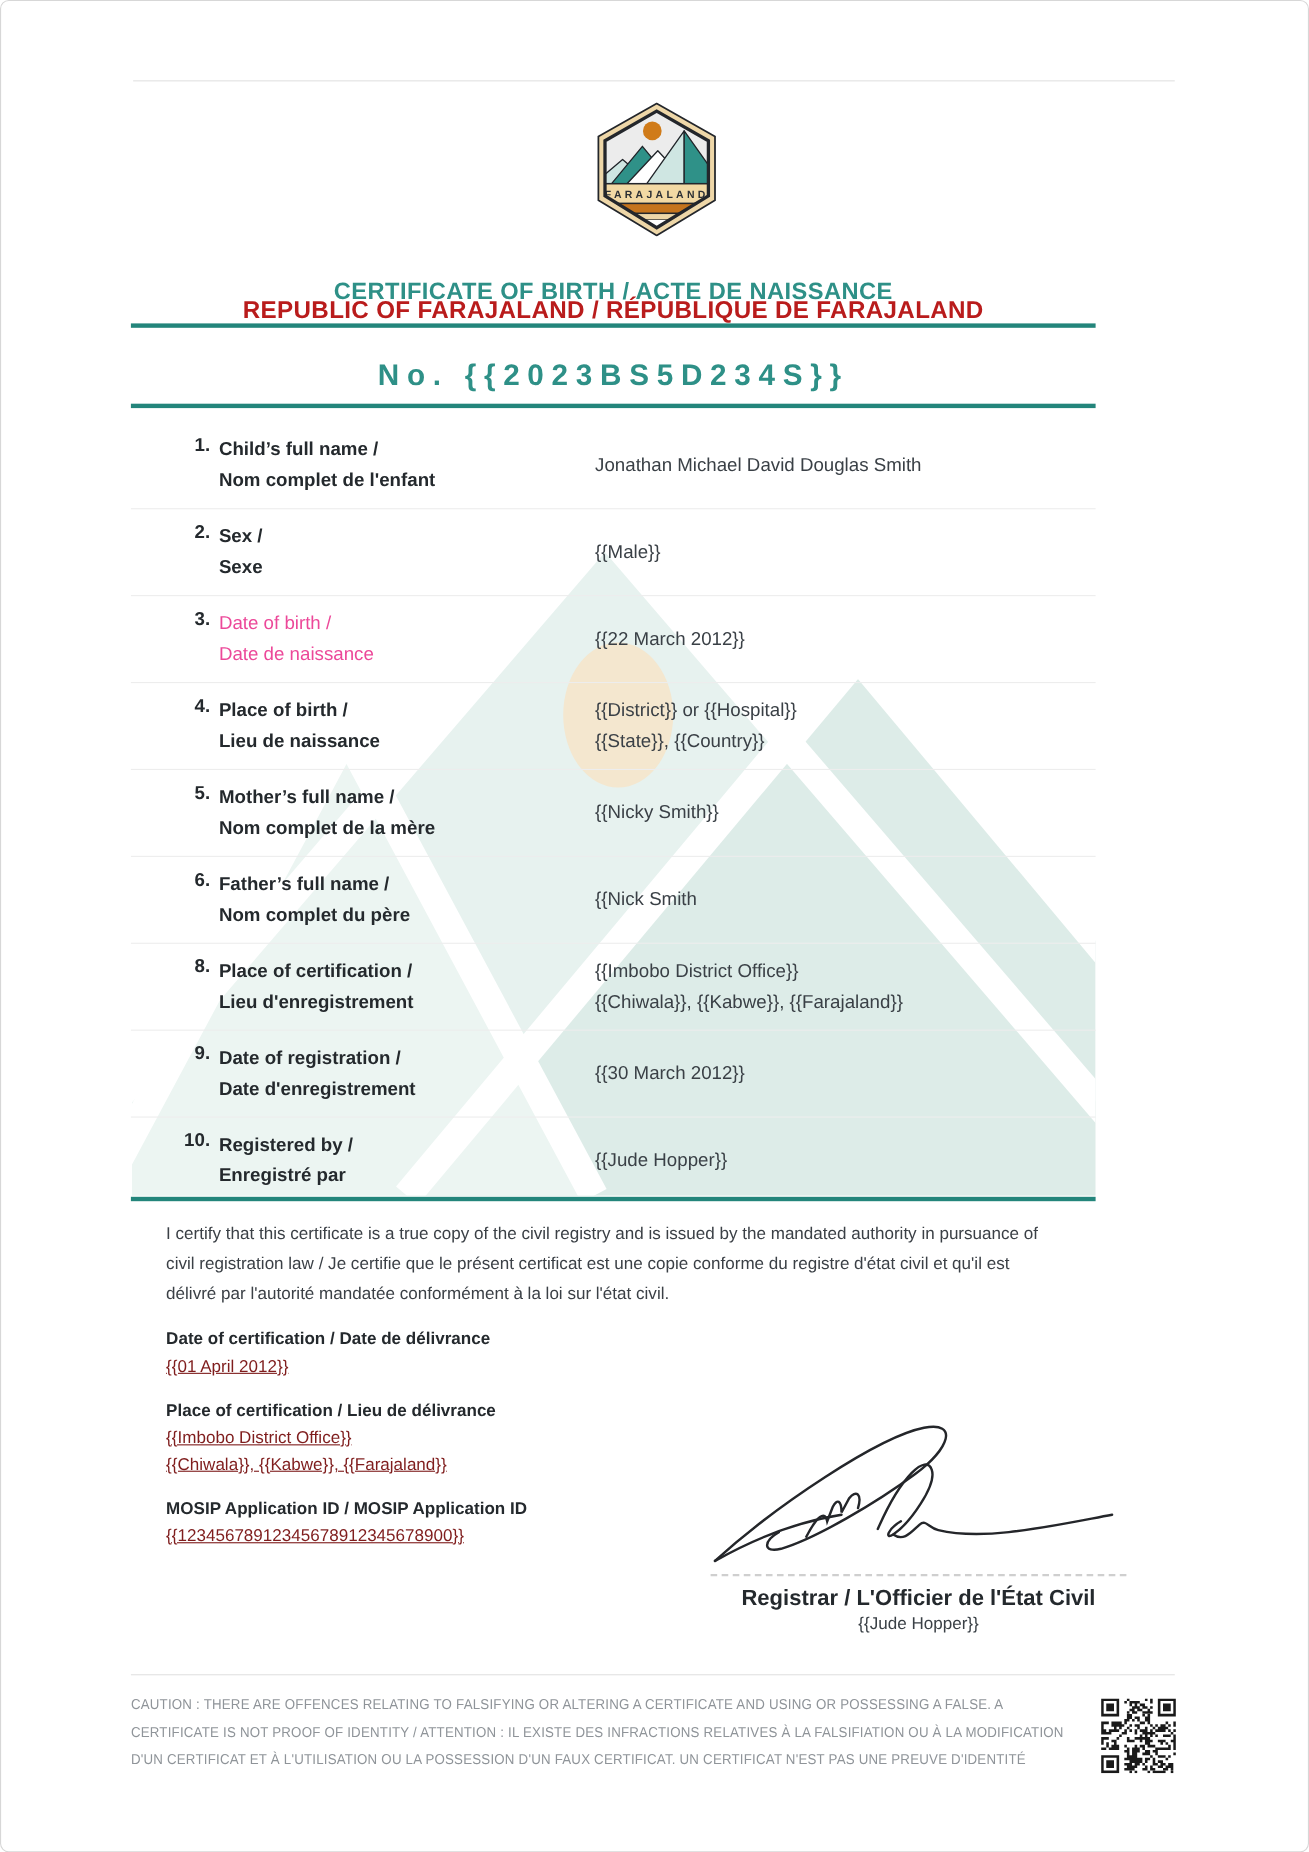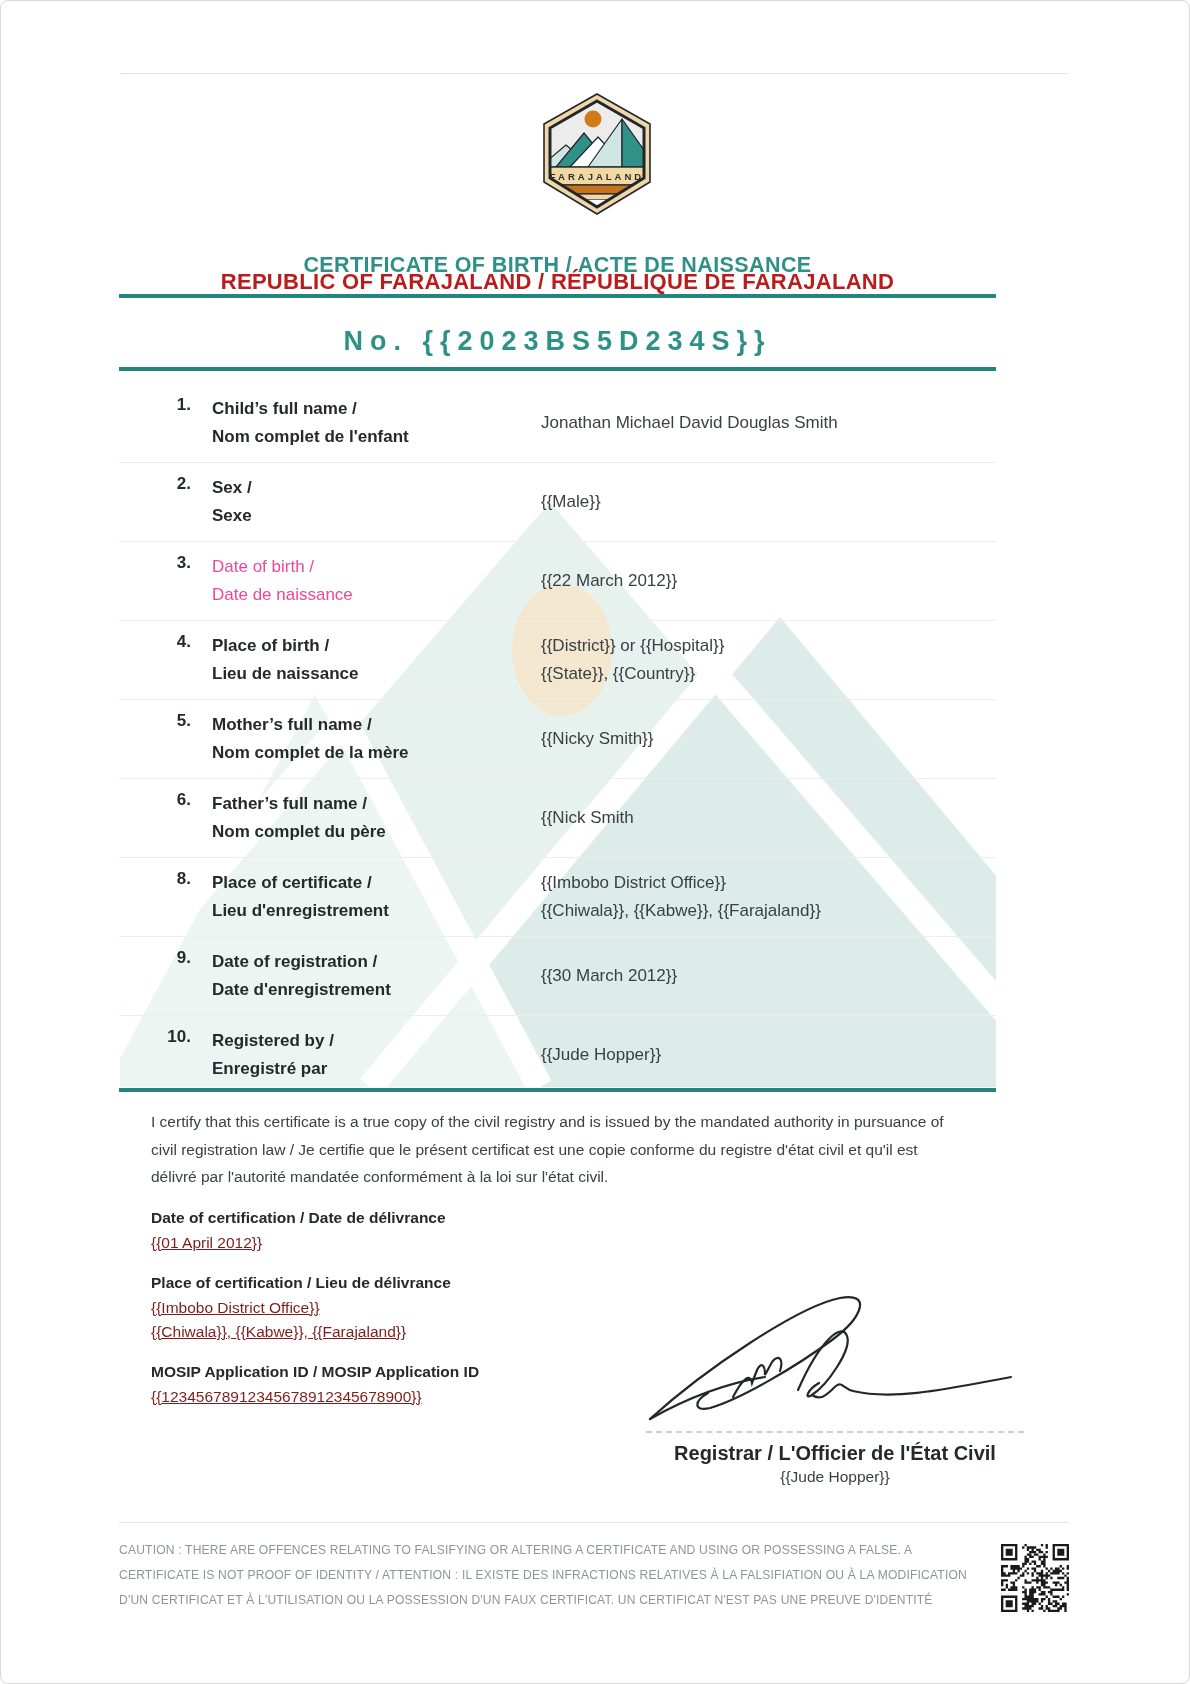--- a/index.html
+++ b/index.html
@@ -8,21 +8,21 @@
   .abs{position:absolute;}
   .hair{background:#e2e2e2;height:1px;}
   .teal-rule{height:4px;background:#23857b;}
   .country-title{left:118px;top:224px;width:877px;text-align:center;font-size:22px;font-weight:bold;color:#b91c1c;letter-spacing:.3px;margin-top:44px;}
   .doc-title{left:118px;top:252px;width:877px;text-align:center;font-size:21.5px;font-weight:bold;color:#2e9087;letter-spacing:.4px;}
   .cert-no{left:118px;top:325px;width:877px;text-align:center;font-size:27px;font-weight:bold;color:#2e9087;letter-spacing:7px;}
   .rows{left:118px;top:370px;width:877px;padding-top:13px;z-index:2;}
   .row{position:relative;height:78px;border-bottom:1px solid #ededed;}
   .row.last{border-bottom:none;}
   .row .num{position:absolute;left:0;top:11px;width:72px;text-align:right;font-size:17px;font-weight:bold;color:#24292d;}
-  .row .labels{position:absolute;left:93px;top:11px;width:335px;font-size:17px;line-height:28px;font-weight:bold;color:#24292d;}
+  .row .labels{position:absolute;left:80px;top:11px;width:335px;font-size:17px;line-height:28px;font-weight:bold;color:#24292d;}
   .row.plain .labels{font-weight:400;color:#ec4899;}
   .row .value{position:absolute;left:422px;top:50%;transform:translateY(-50%);font-size:17px;line-height:28px;color:#3a4046;white-space:nowrap;}
   .certify{left:150px;top:1107px;width:806px;font-size:15.5px;line-height:27.5px;color:#3b4046;}
   .blocks{left:150px;top:1206px;width:470px;}
   .cblock{margin-bottom:16px;}
   .cblock .blabel{font-size:15.5px;font-weight:bold;color:#24292d;margin-bottom:3px;line-height:21px;}
   .cblock .bval{font-size:15.5px;line-height:24.5px;color:#7f1d1d;text-decoration:underline;}
   .dashed{left:645px;top:1430px;width:378px;border-top:2px dashed #cfcfcf;}
   .reg-label{left:625px;top:1441px;width:418px;text-align:center;font-size:20px;font-weight:bold;color:#24292d;}
   .reg-name{left:625px;top:1467px;width:418px;text-align:center;font-size:15.5px;color:#3a4046;}
@@ -147,21 +147,21 @@
           <div>Father’s full name /</div>
           <div>Nom complet du père</div>
         </div>
       <div class="value">
           <div>{{Nick Smith</div>
         </div>
     </div>
     <div class="row">
       <div class="num">8.</div>
       <div class="labels">
-          <div>Place of certificate /</div>
+          <div>Place of certification /</div>
           <div>Lieu d'enregistrement</div>
         </div>
       <div class="value">
           <div>{{Imbobo District Office}}</div>
           <div>{{Chiwala}}, {{Kabwe}}, {{Farajaland}}</div>
         </div>
     </div>
     <div class="row">
       <div class="num">9.</div>
       <div class="labels">

